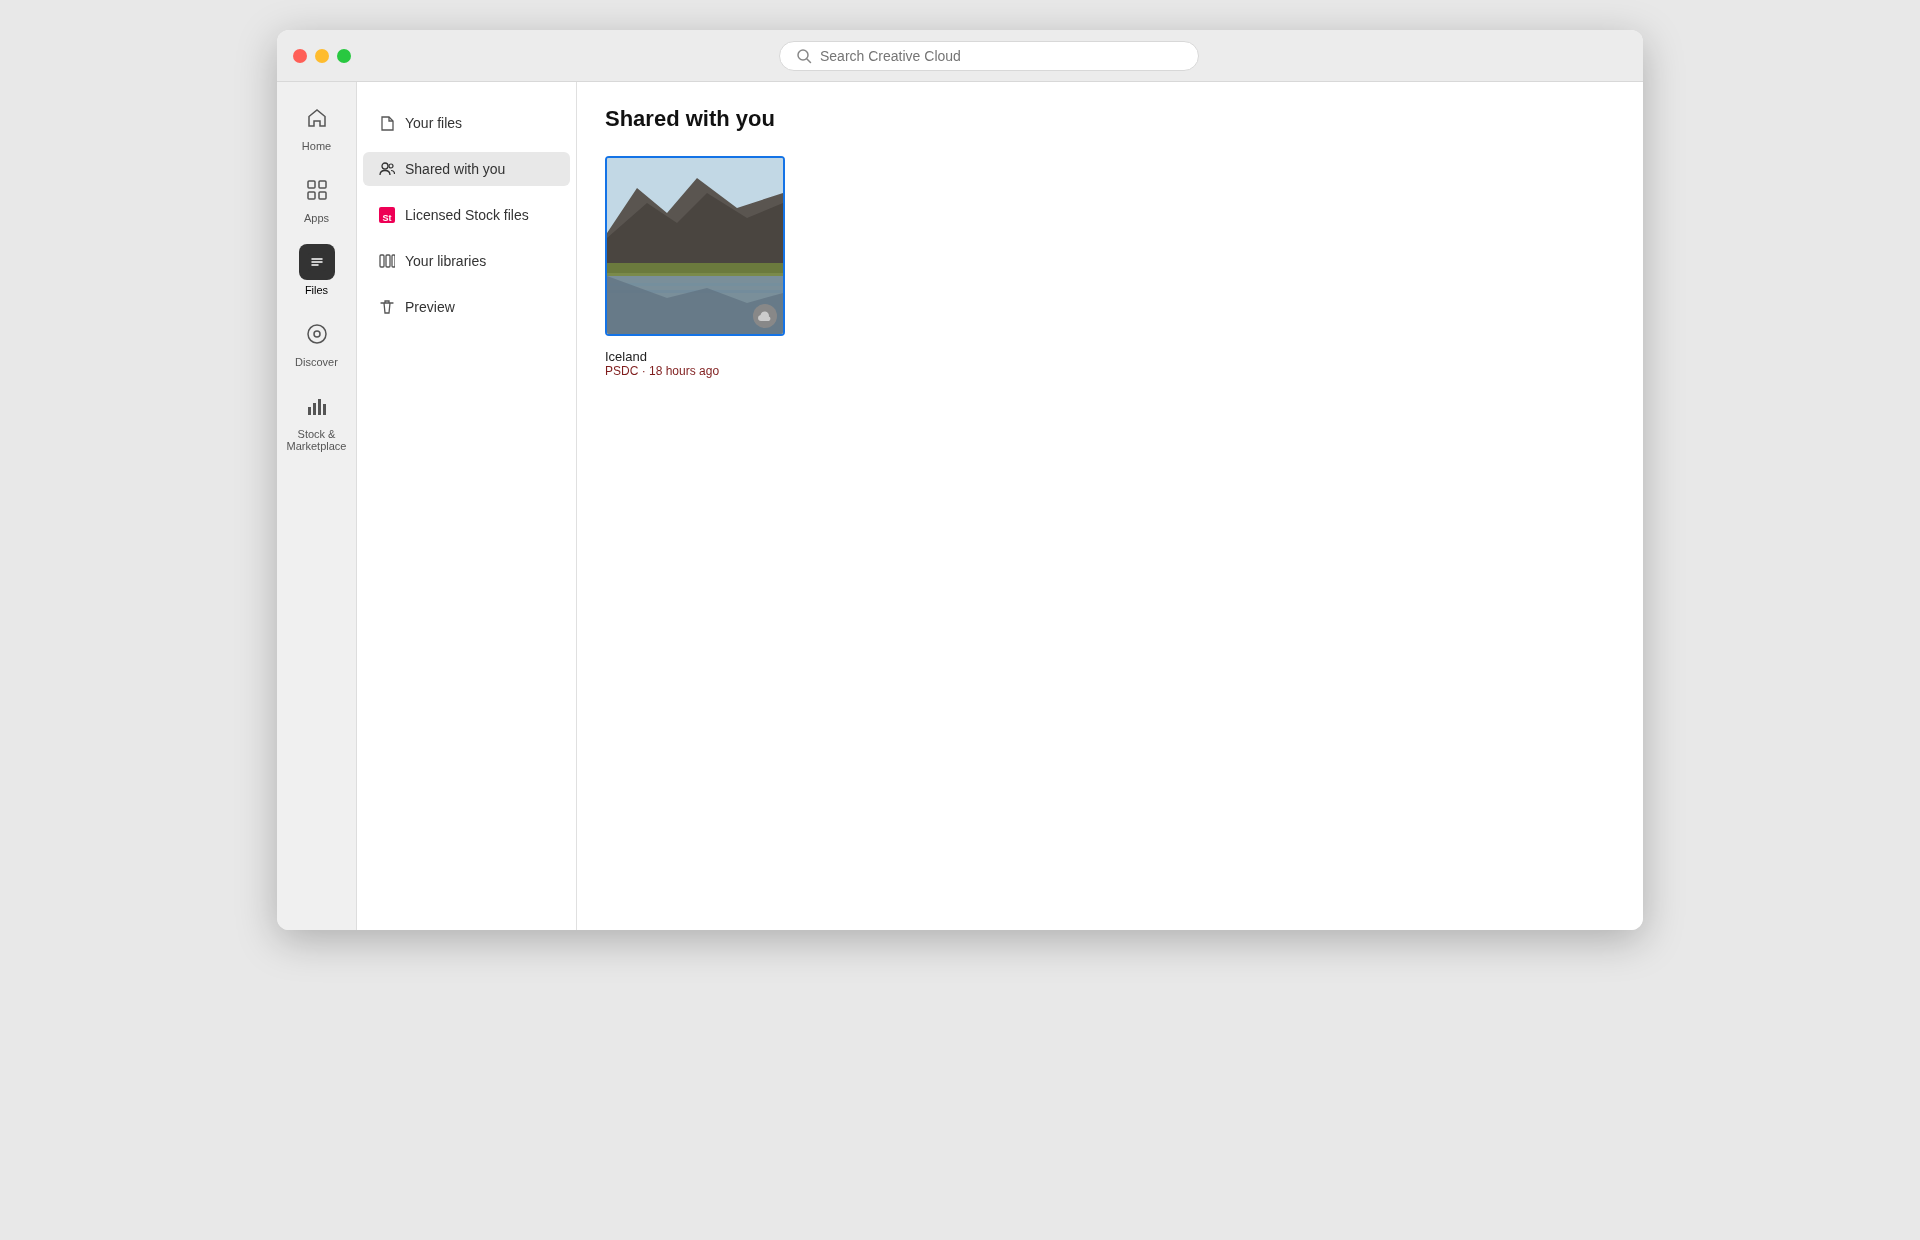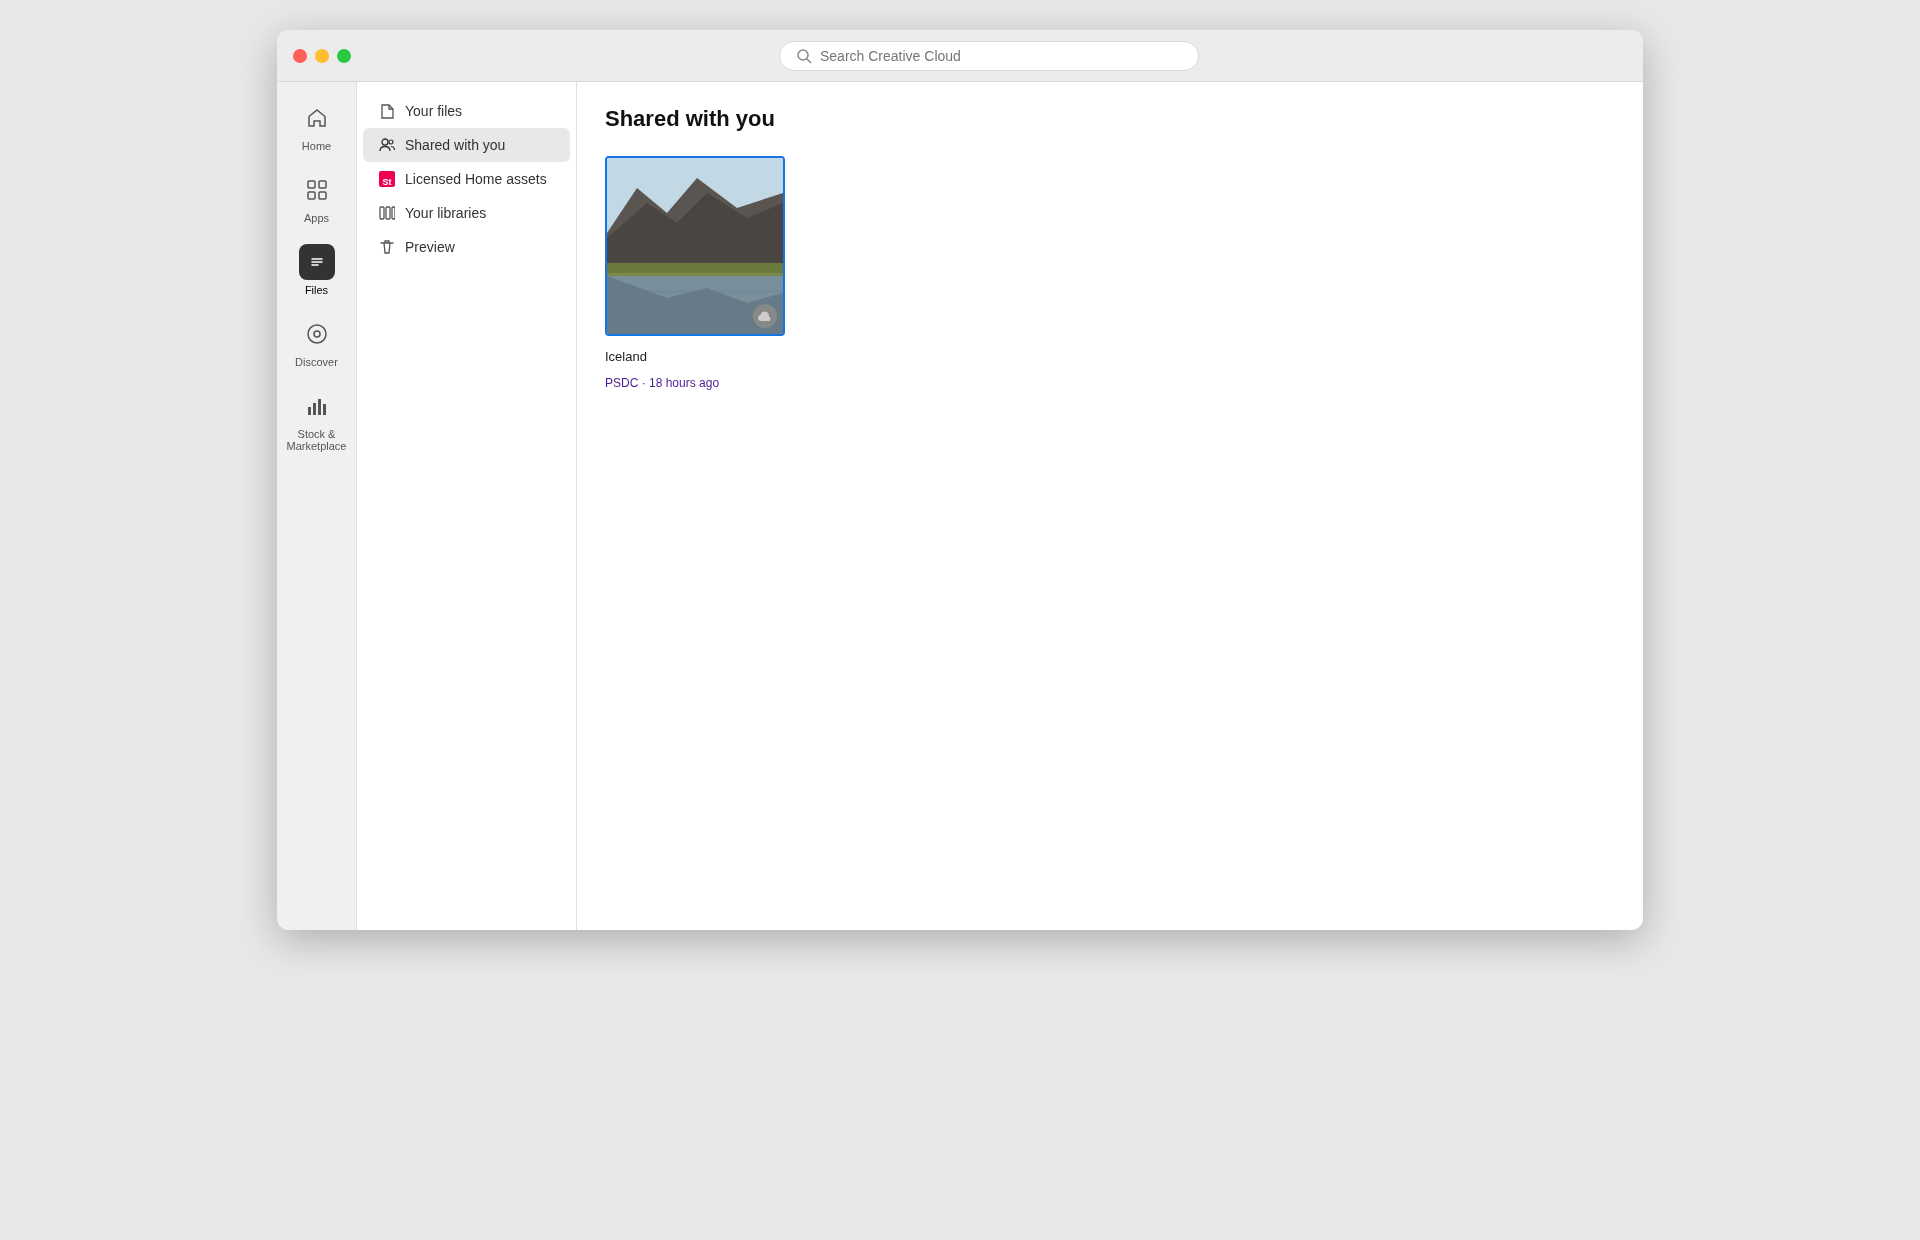--- a/index.html
+++ b/index.html
@@ -124,21 +124,21 @@
     }
     .sidebar-item {
       display: flex;
       align-items: center;
       padding: 9px 16px;
       cursor: pointer;
       font-size: 14px;
       color: #333;
       gap: 10px;
       border-radius: 6px;
-      margin: 0 6px;
+      margin: 12px 6px;
     }
     .sidebar-item.active { background: #e8e8e8; font-weight: 500; }
     .sidebar-item-icon { flex-shrink: 0; color: #555; }
     
     .content-area {
       flex: 1;
       background: #fff;
       padding: 24px 28px;
       overflow: auto;
       position: relative;
@@ -180,22 +180,22 @@
       margin-top: 8px;
     }
     .file-name {
       font-size: 13px;
       font-weight: 500;
       color: #222;
       margin-top: 13px;
     }
     .file-sub {
       font-size: 12px;
-      color: #4c1d95;
-      margin-top: 12px;
+      color: #7f1d1d;
+      margin-top: 0;
     }
     
     .context-menu {
       position: absolute;
       top: 340px;
       left: 520px;
       background: #fff;
       border-radius: 6px;
       box-shadow: 0 4px 20px rgba(0,0,0,0.18);
       width: 200px;
@@ -323,21 +323,21 @@
           <circle cx="12" cy="5" r="2" stroke="#333" stroke-width="1.2"></circle>
           <path d="M12 9.5c2 0 3.5 1.2 3.5 3.5" stroke="#333" stroke-width="1.2" fill="none"></path>
         </svg>
         <span>Shared with you</span>
       </div>
 
       <div class="sidebar-item">
         <div style="width:16px;height:16px;background:#e05;border-radius:2px;display:flex;align-items:flex-end;justify-content:center;flex-shrink:0;">
           <span style="color:#fff;font-size:9px;font-weight:700;">St</span>
         </div>
-        <span>Licensed Home assets</span>
+        <span>Licensed Stock files</span>
       </div>
 
       <div class="sidebar-item">
         <svg class="sidebar-item-icon" width="16" height="16" viewBox="0 0 16 16" fill="none">
           <rect x="1" y="2" width="4" height="12" rx="1" stroke="#555" stroke-width="1.3"></rect>
           <rect x="7" y="2" width="4" height="12" rx="1" stroke="#555" stroke-width="1.3"></rect>
           <rect x="13" y="2" width="3" height="12" rx="1" stroke="#555" stroke-width="1.3"></rect>
         </svg>
         <span>Your libraries</span>
       </div>

